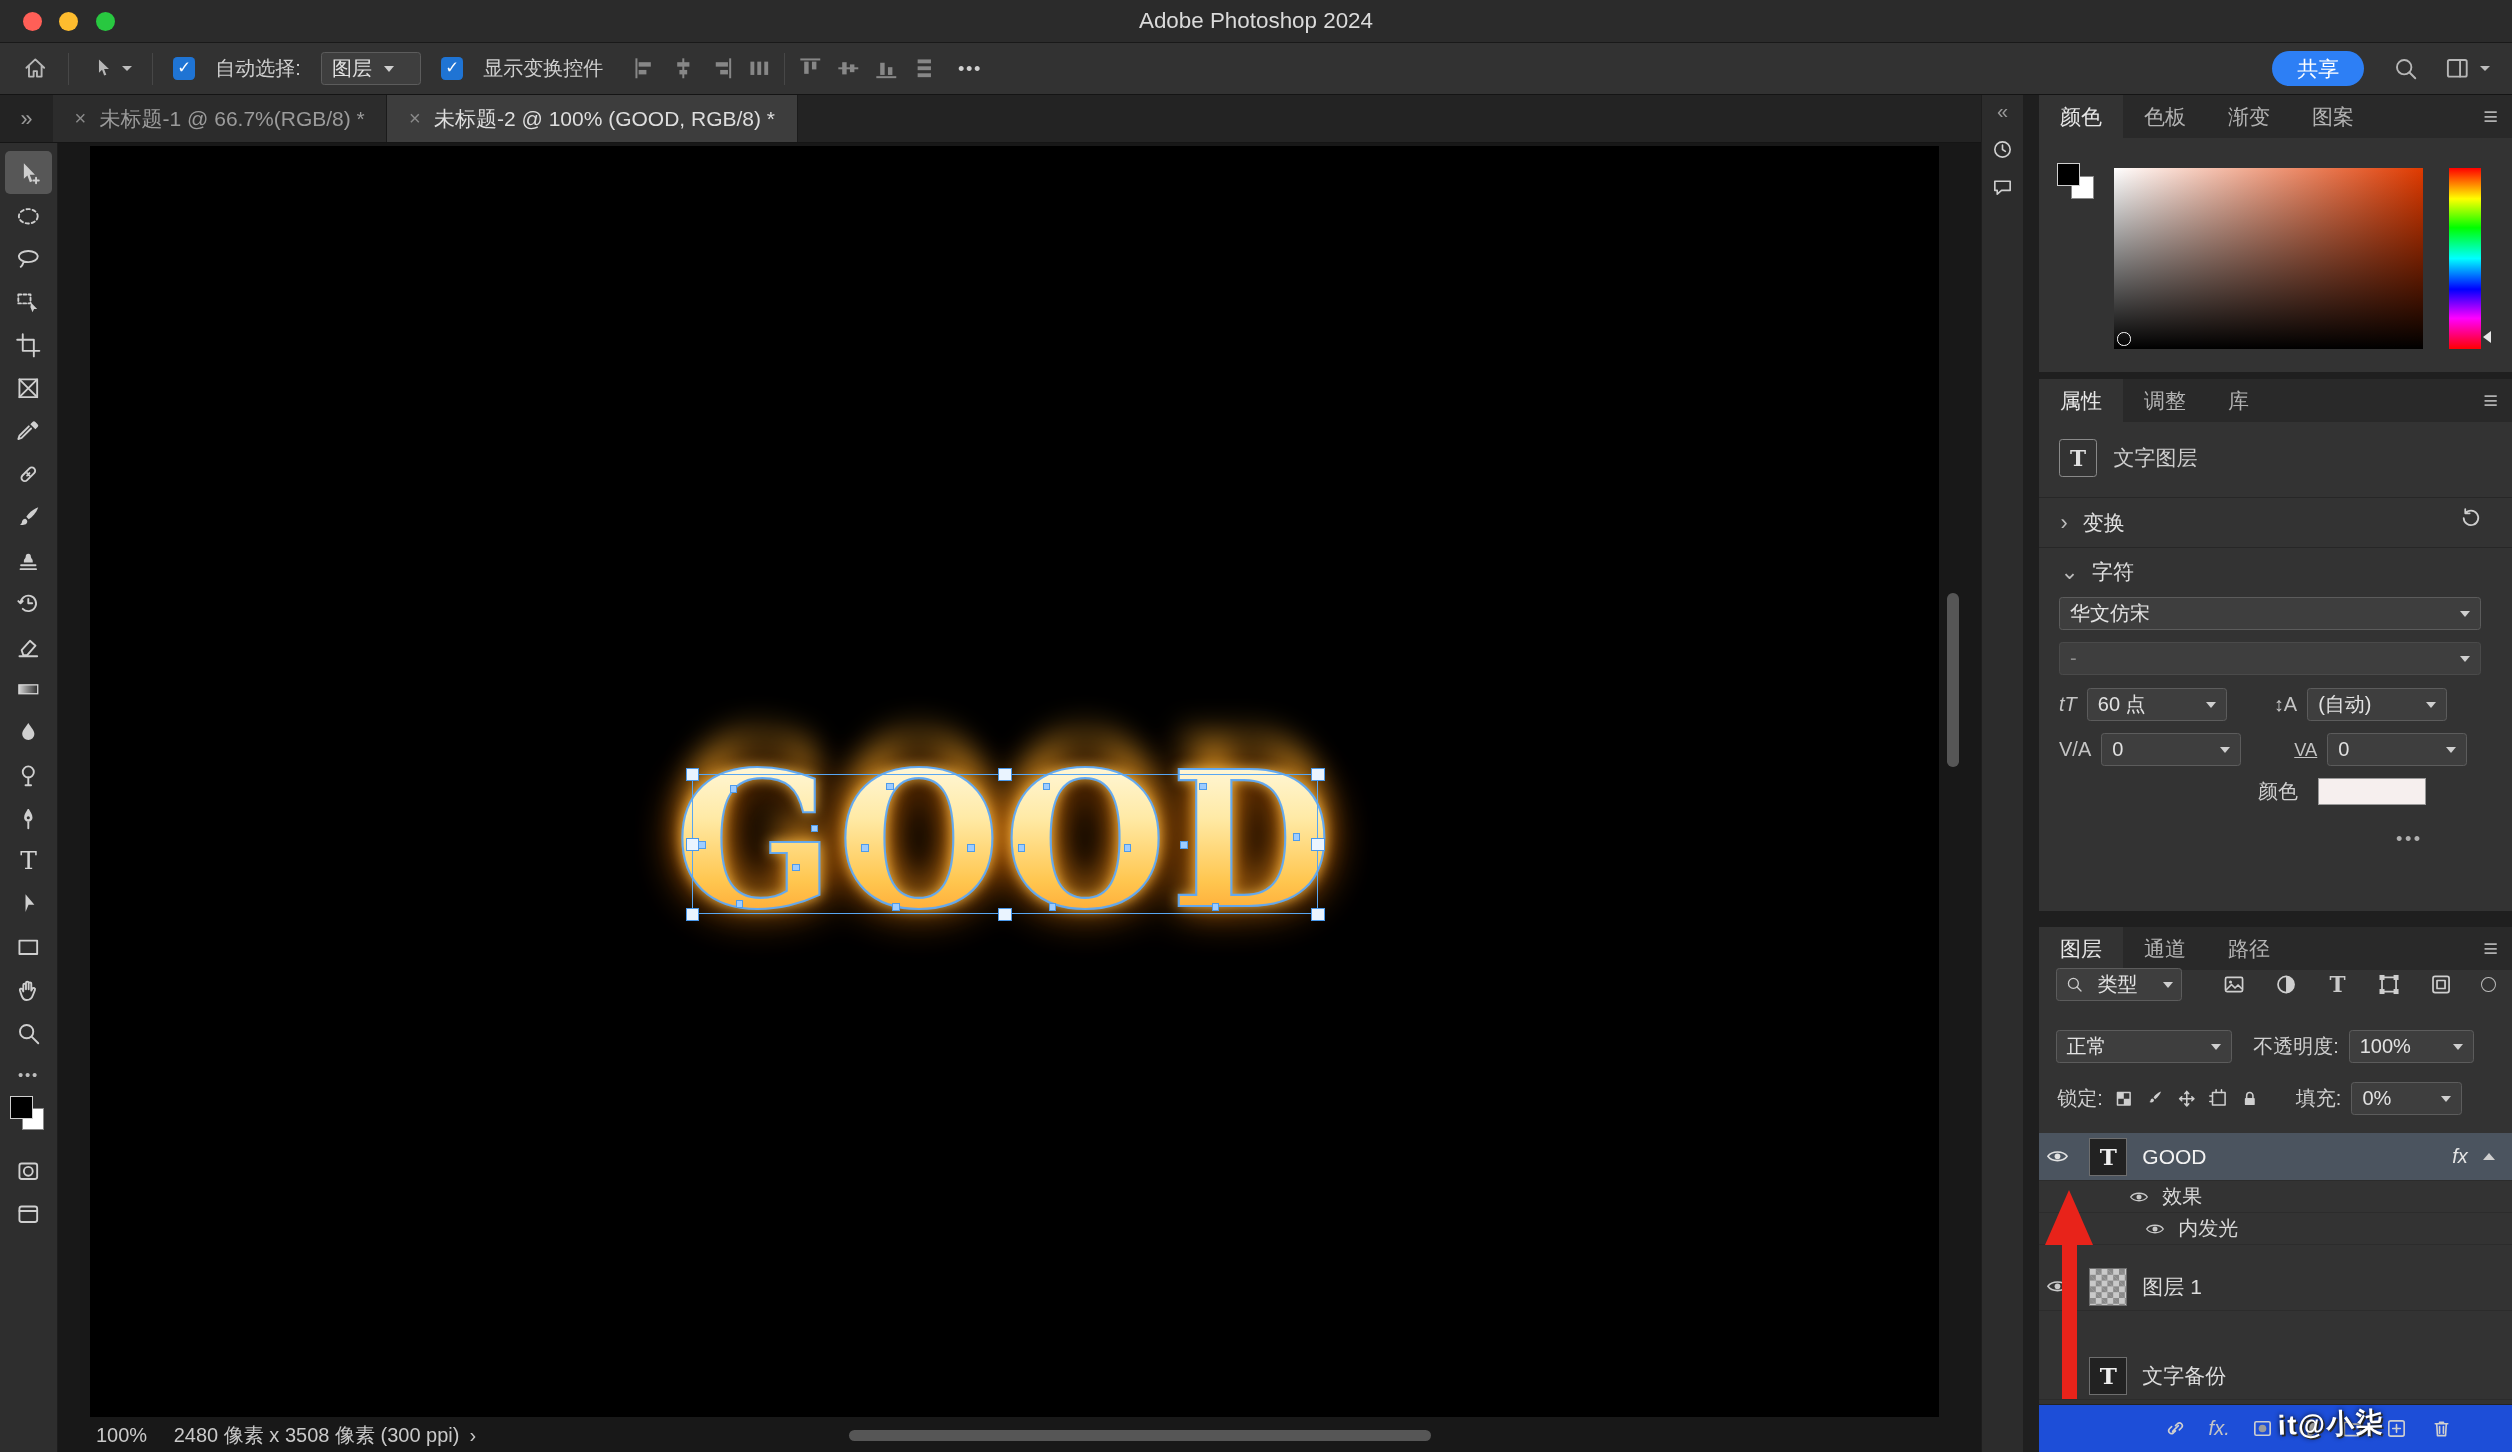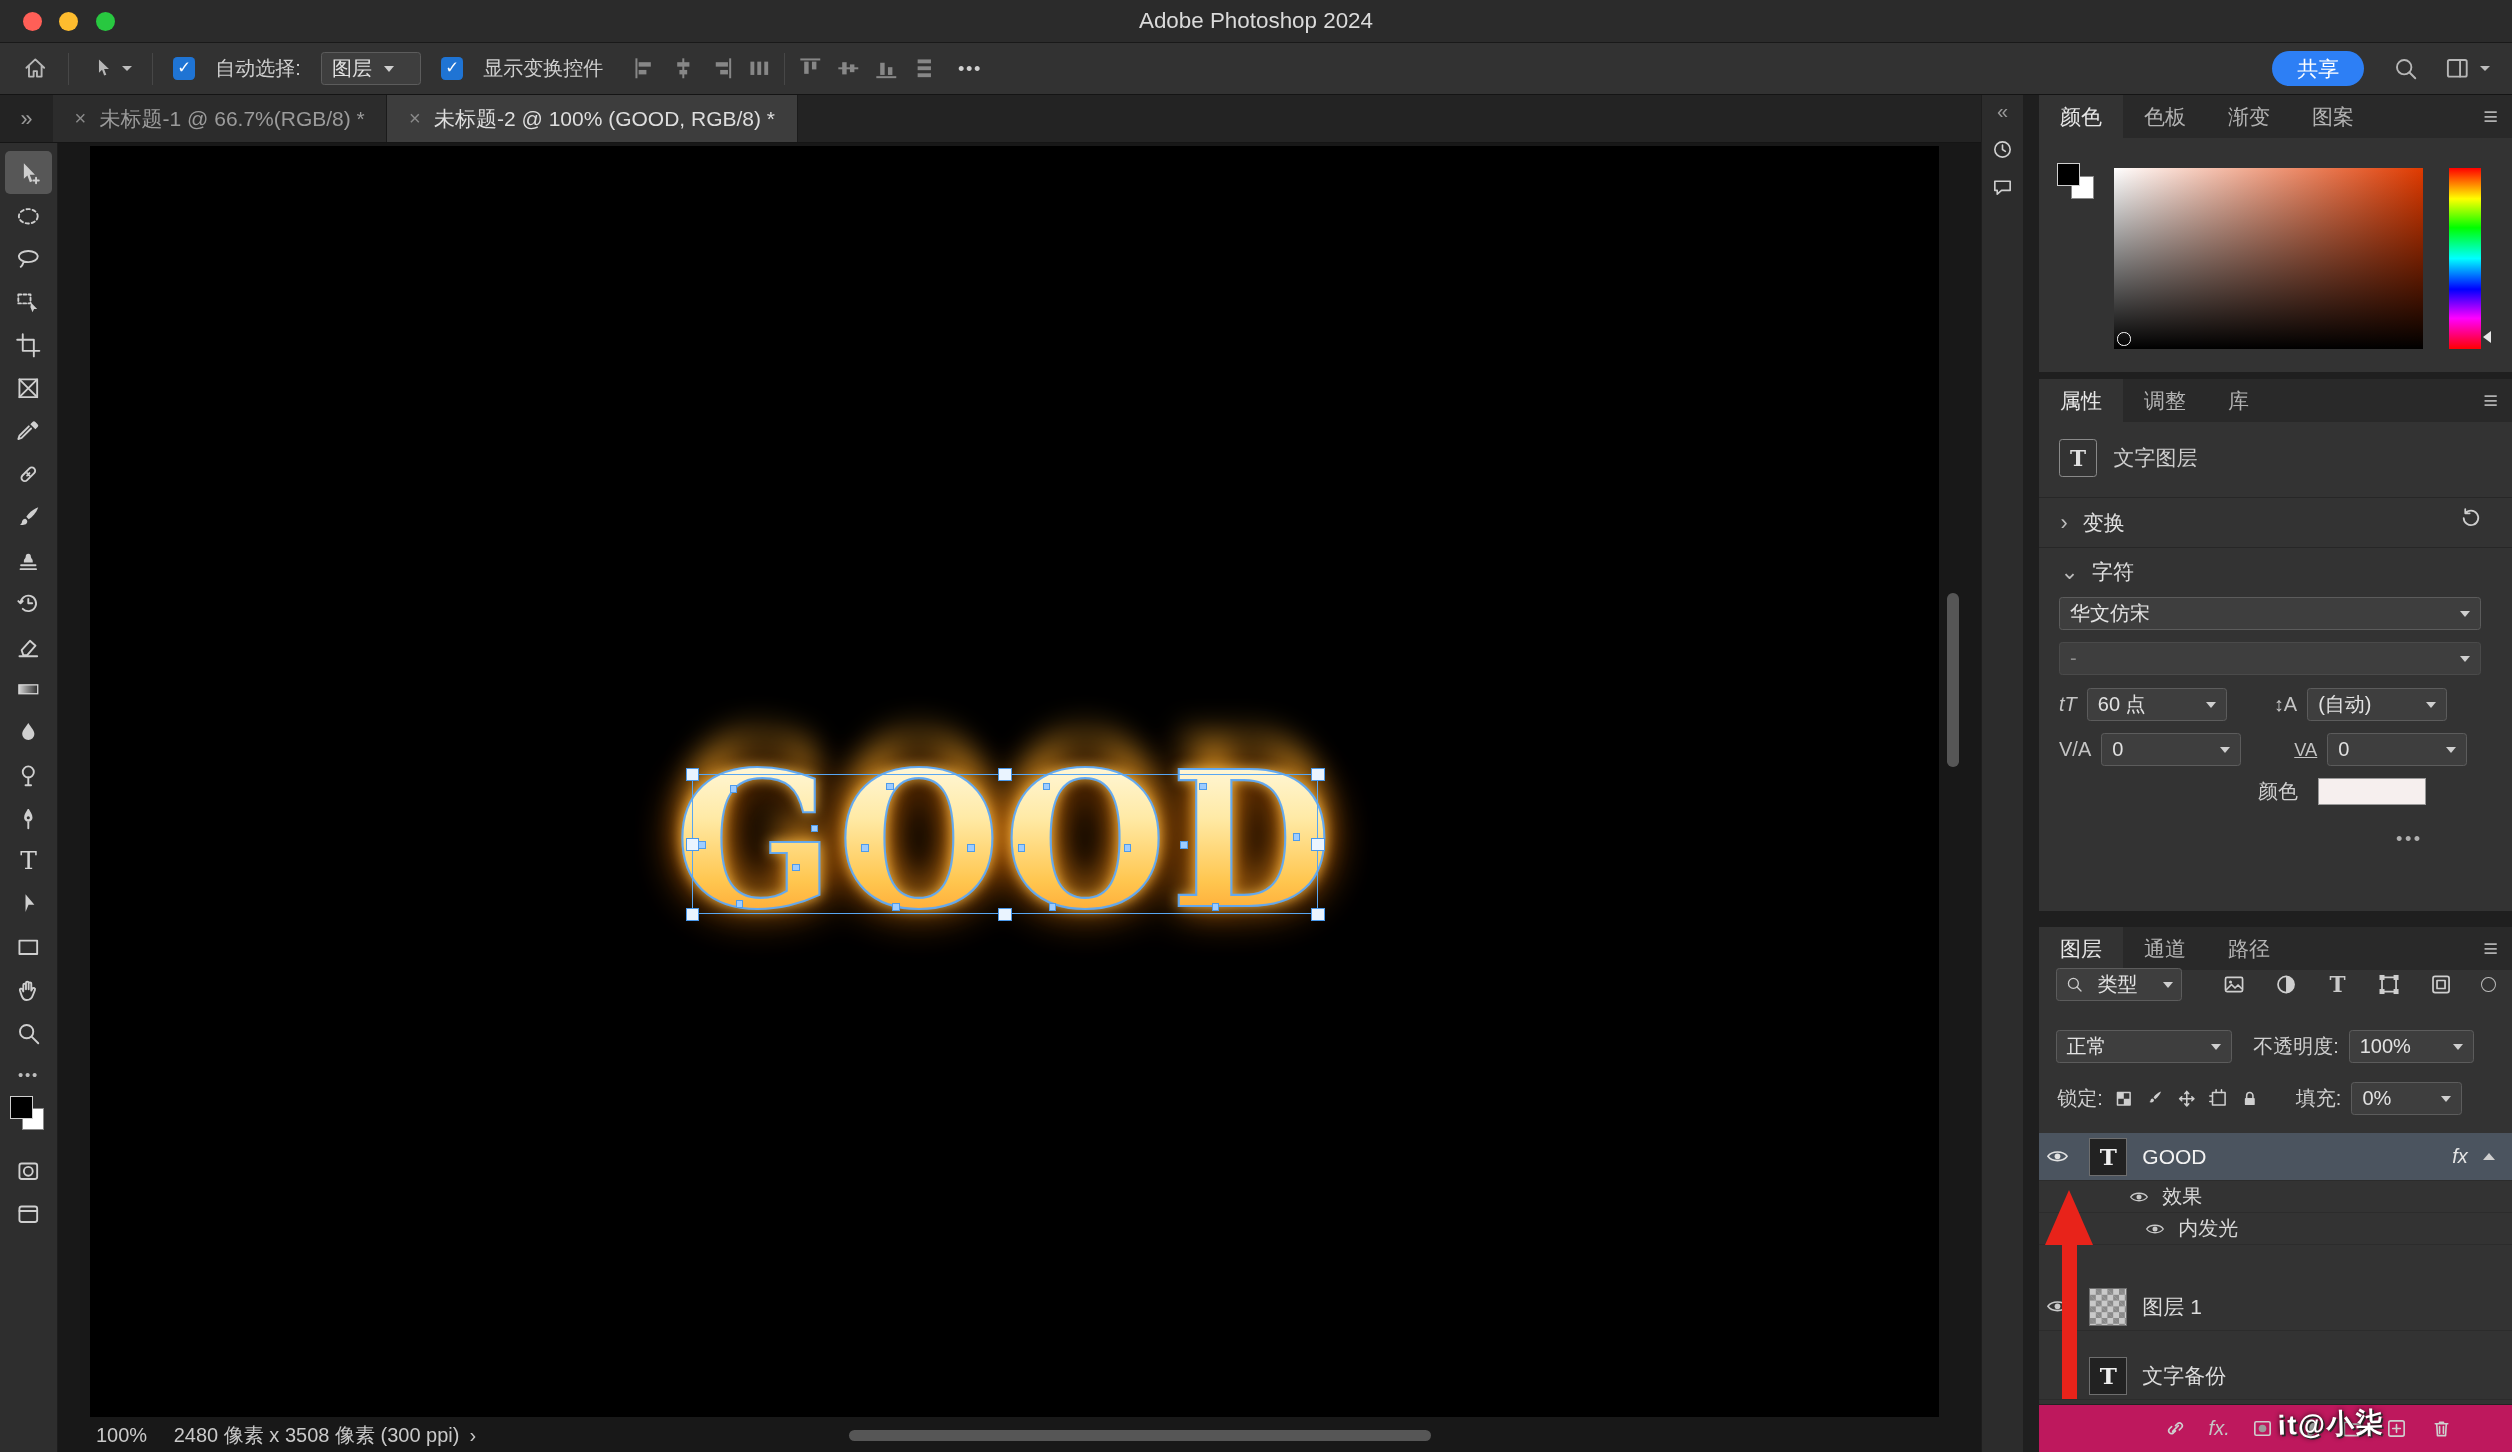--- a/index.html
+++ b/index.html
@@ -562,37 +562,37 @@
       <span style="margin-left:13.3px;font-size:20px;color:#d9d9d9">内发光</span>
     </div>
     <div class="lrow" style="top:254px;height:32px">
       <div style="width:90px"></div>
       <svg width="20" height="14" viewBox="0 0 24 16">
           <path d="M2 8C6 2 18 2 22 8C18 14 6 14 2 8Z" fill="none" stroke="#c9c9c9" stroke-width="1.6"></path>
           <circle cx="12" cy="8" r="3" fill="#c9c9c9"></circle>
         </svg>
       <span style="margin-left:13.3px;font-size:20px;color:#d9d9d9">效果</span>
     </div>
-    <div class="lrow" style="top:356px;height:48px">
+    <div class="lrow" style="top:336px;height:48px">
       <div class="eyewrap">
         <svg width="23" height="16.6" viewBox="0 0 24 16">
             <path d="M2 8C6 2 18 2 22 8C18 14 6 14 2 8Z" fill="none" stroke="#c9c9c9" stroke-width="1.6"></path>
             <circle cx="12" cy="8" r="3" fill="#c9c9c9"></circle>
           </svg>
       </div>
       <div class="thumb checker" style="margin-left:13.3px"></div>
       <span style="margin-left:15px;font-size:21px;color:#dcdcdc">图层 1</span>
     </div>
     <div class="lrow" style="top:425px;height:48px">
       <div class="eyewrap"></div>
       <div class="thumb" style="margin-left:13.3px">T</div>
       <span style="margin-left:15px;font-size:21px;color:#dcdcdc">文字备份</span>
     </div>
 
-    <div class="ab flex" style="left:0;top:477px;width:474px;height:48px;background:#be185d;border-top:0.8px solid #232323;gap:21.6px;padding-left:125px">
+    <div class="ab flex" style="left:0;top:477px;width:474px;height:48px;background:#1d4ed8;border-top:0.8px solid #232323;gap:21.6px;padding-left:125px">
       <svg width="23" height="23" viewBox="0 0 24 24">
           <path class="s" d="M9 15l6-6M8 10l-2.5 2.5a3 3 0 0 0 4.2 4.2L12 14.5M16 13.5l2.5-2.5a3 3 0 0 0-4.2-4.2L12 9"></path>
         </svg>
       <span style="font-size:20px;color:#c4c4c4;font-style:italic">fx.</span>
       <svg width="23" height="23" viewBox="0 0 24 24">
           <rect class="s" x="4" y="5" width="16" height="14" rx="1.5"></rect>
           <circle cx="12" cy="12" r="4" fill="#9c9c9c"></circle>
         </svg>
       <svg width="23" height="23" viewBox="0 0 24 24">
           <circle class="s" cx="12" cy="12" r="8"></circle>

